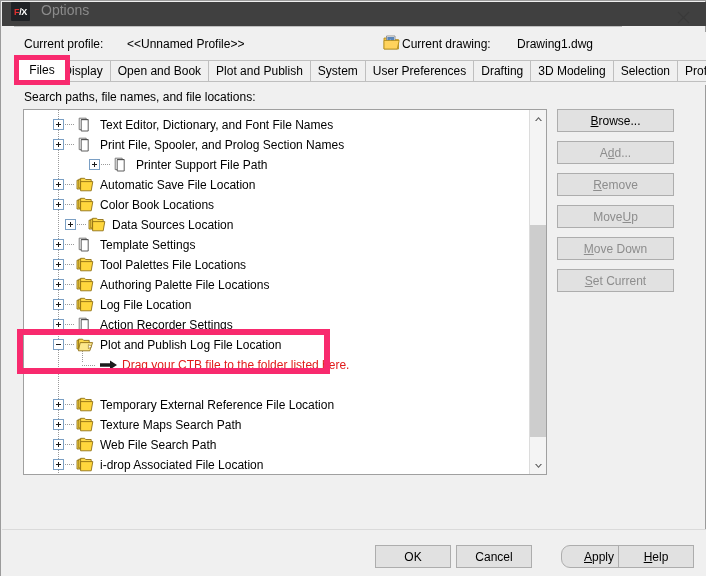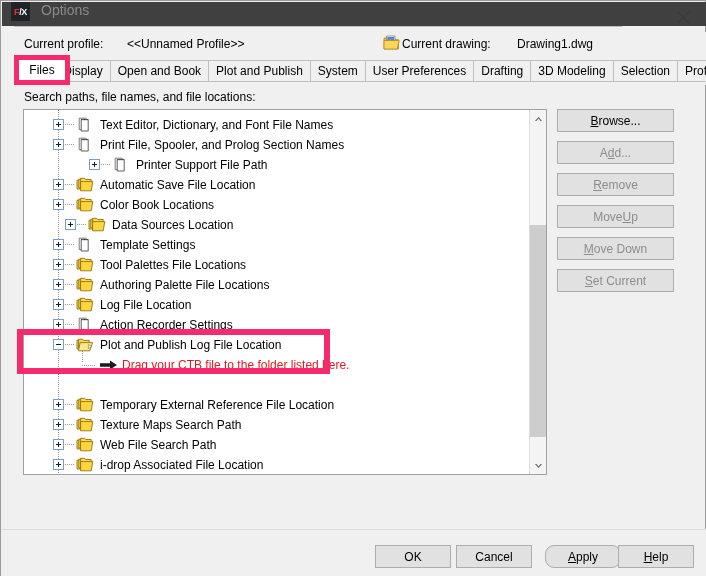--- a/index.html
+++ b/index.html
@@ -366,21 +366,21 @@
     display: flex;
     align-items: center;
     justify-content: center;
     font-size: 12px;
     color: #000;
     cursor: default;
     white-space: nowrap;
   }
   #btn-ok { left: 374px; }
   #btn-cancel { left: 455px; }
-  #btn-apply { left: 544px; border-radius: 9px; }
+  #btn-apply { left: 560px; border-radius: 9px; }
   #btn-help { left: 617px; }
 
   
   .hl-node {
     position: absolute;
     left: 16px; top: 328px;
     width: 313px; height: 45px;
     box-sizing: border-box;
     border: 6px solid #f82a6e;
     pointer-events: none;

